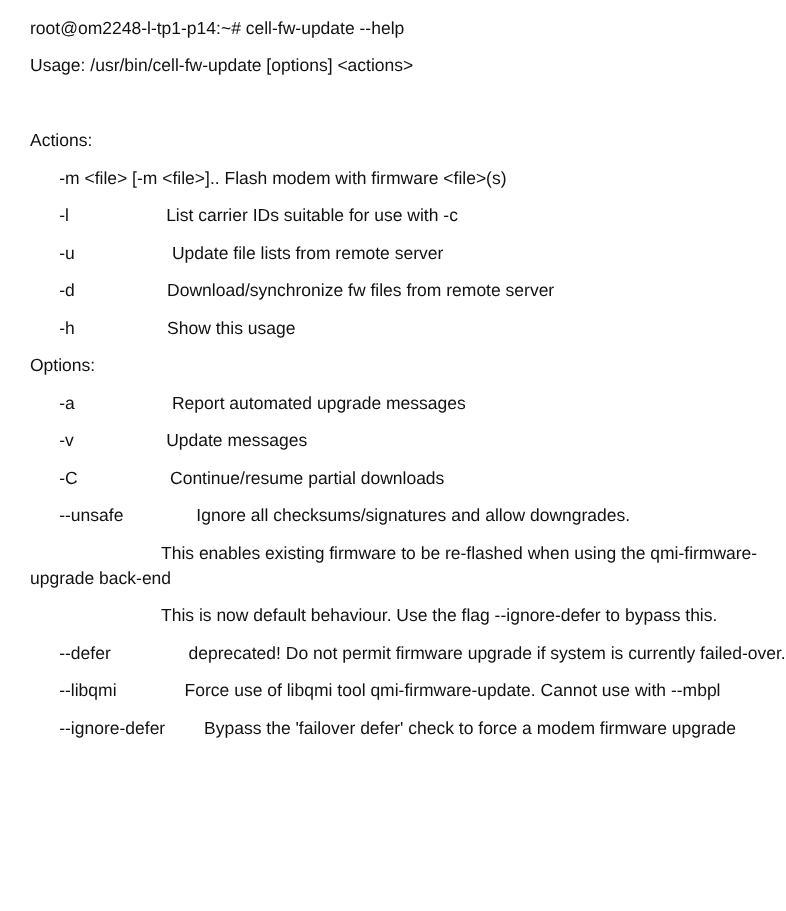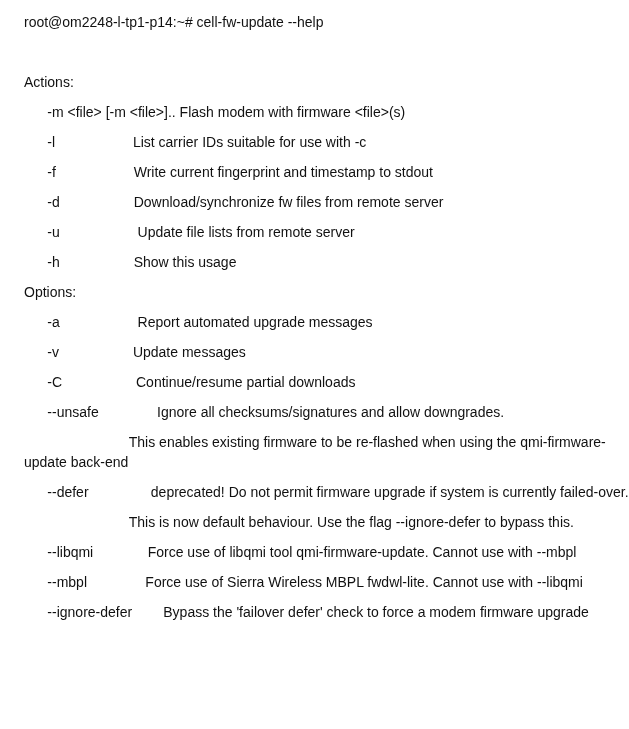--- a/index.html
+++ b/index.html
@@ -31,34 +31,33 @@
   .line.tight {
     margin-bottom: 0;
   }
 </style>
 </head>
 <body>
 
 <div class="terminal">
   <div>
       <div class="line">root@om2248-l-tp1-p14:~# cell-fw-update --help</div>
+      <div class="line">Usage: /usr/bin/cell-fw-update [options] &lt;actions&gt;</div>
       <div class="line"></div>
       <div class="line">Actions:</div>
       <div class="line">      -m &lt;file&gt; [-m &lt;file&gt;].. Flash modem with firmware &lt;file&gt;(s)</div>
       <div class="line">      -l                    List carrier IDs suitable for use with -c</div>
-      <div class="line">      -f                    Write current fingerprint and timestamp to stdout</div>
+      <div class="line">      -u                    Update file lists from remote server</div>
       <div class="line">      -d                   Download/synchronize fw files from remote server</div>
-      <div class="line">      -u                    Update file lists from remote server</div>
       <div class="line">      -h                   Show this usage</div>
       <div class="line">Options:</div>
       <div class="line">      -a                    Report automated upgrade messages</div>
       <div class="line">      -v                   Update messages</div>
       <div class="line">      -C                   Continue/resume partial downloads</div>
       <div class="line">      --unsafe               Ignore all checksums/signatures and allow downgrades.</div>
       <div class="line tight">                           This enables existing firmware to be re-flashed when using the qmi-firmware-</div>
-      <div class="line">update back-end</div>
+      <div class="line">upgrade back-end</div>
+      <div class="line">                           This is now default behaviour. Use the flag --ignore-defer to bypass this.</div>
       <div class="line">      --defer                deprecated! Do not permit firmware upgrade if system is currently failed-over.</div>
-      <div class="line">                           This is now default behaviour. Use the flag --ignore-defer to bypass this.</div>
       <div class="line">      --libqmi              Force use of libqmi tool qmi-firmware-update. Cannot use with --mbpl</div>
-      <div class="line">      --mbpl               Force use of Sierra Wireless MBPL fwdwl-lite. Cannot use with --libqmi</div>
       <div class="line">      --ignore-defer        Bypass the 'failover defer' check to force a modem firmware upgrade</div>
     </div>
 </div>
 
 </body></html>

